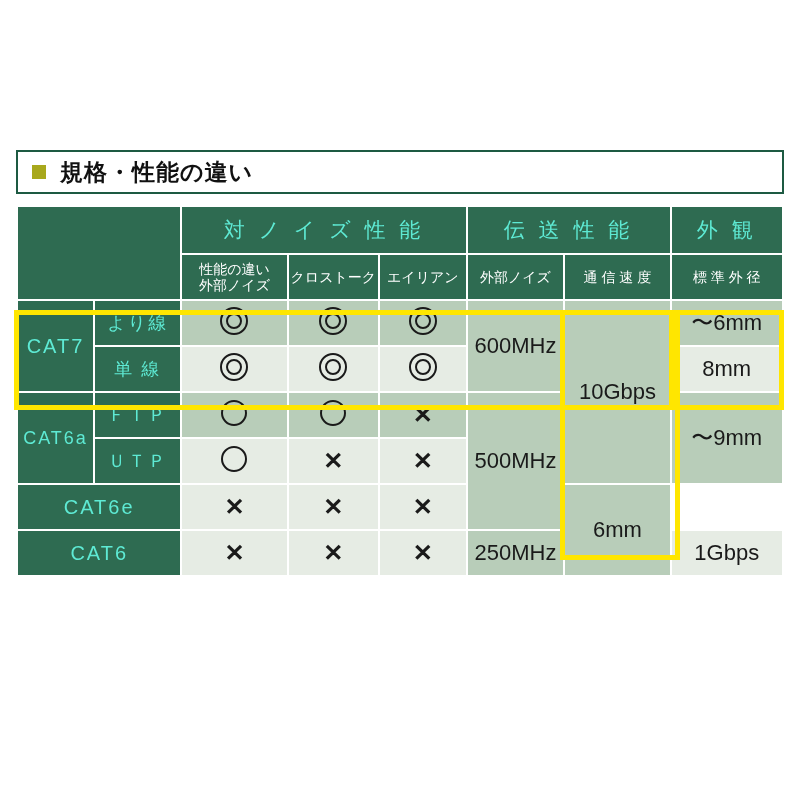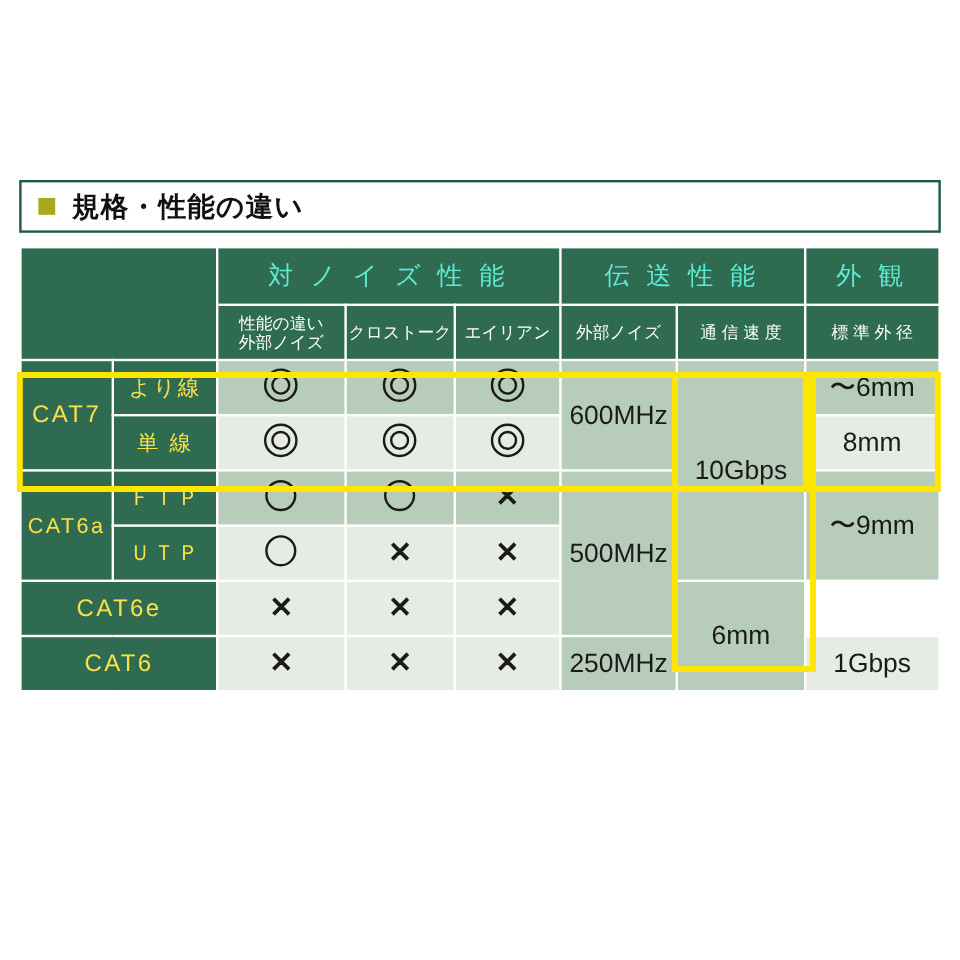--- a/index.html
+++ b/index.html
@@ -81,21 +81,21 @@
   }
   .hdr-sub {
     background: #2e6b51;
     color: #ffffff;
     font-size: 14px;
     line-height: 1.15;
     height: 44px;
   }
   .rowhead {
     background: #2e6b51;
-    color: #fde047;
+    color: #5eead4;
     font-size: 20px;
     letter-spacing: 2px;
     height: 44px;
   }
   .rowhead.small {
     font-size: 18px;
   }
   .cell-a {
     background: #b8cdb9;
     height: 44px;

